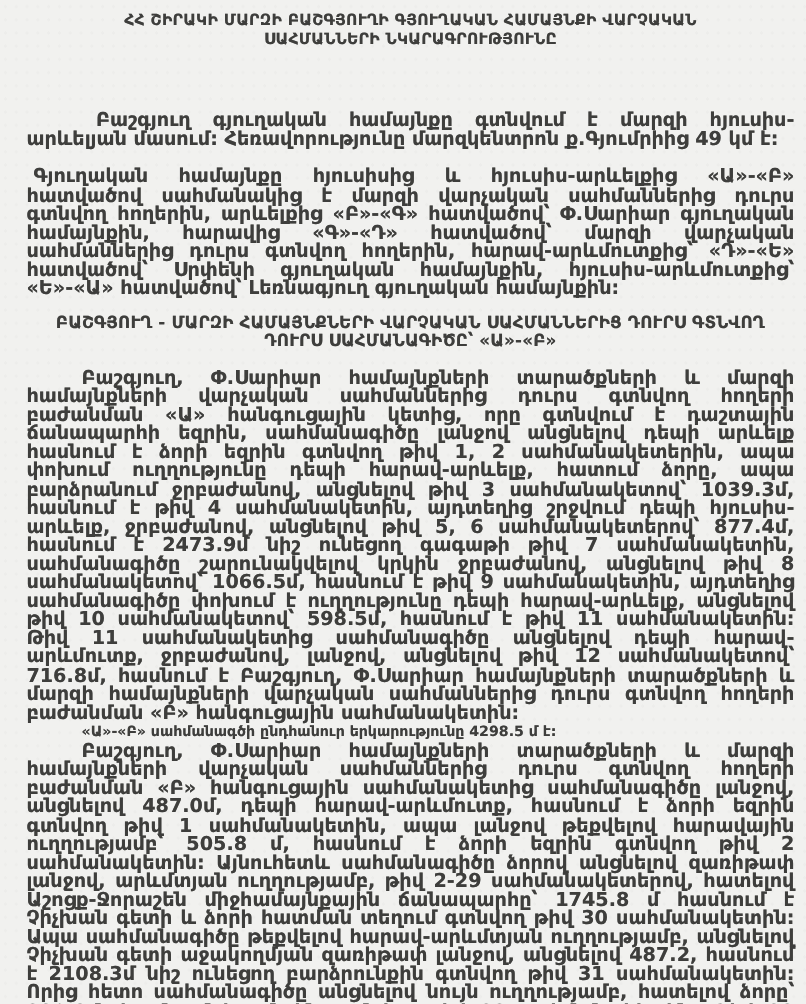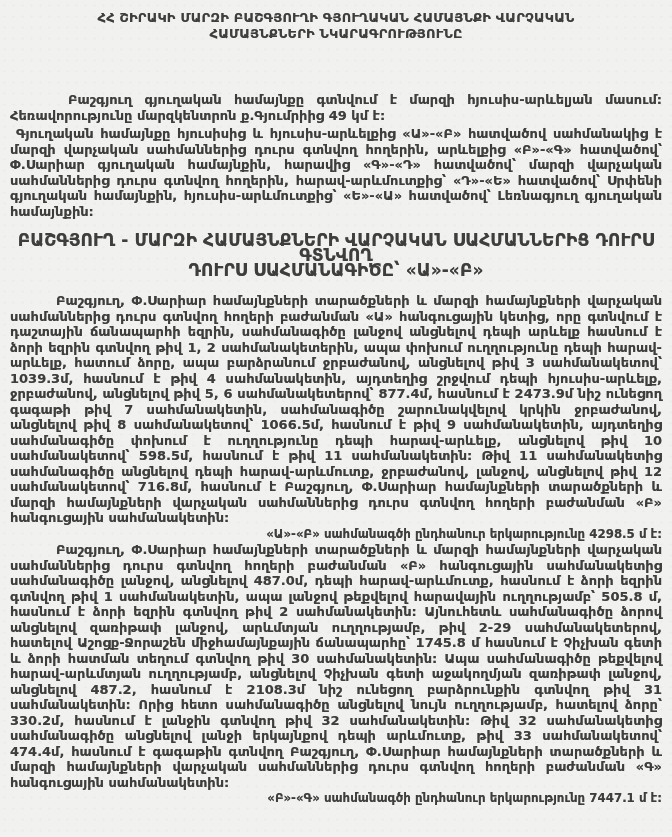--- a/index.html
+++ b/index.html
@@ -6,71 +6,71 @@
     margin: 0;
     padding: 0;
     background: #eaeae8;
   }
   .page {
     position: relative;
     width: 672px;
     height: 837px;
     margin: 0 auto;
     box-sizing: border-box;
-    padding: 8px 10px 6px 10px;
+    padding: 8px 10px 6px 22px;
     background-color: #f1f1ef;
     background-image: radial-gradient(rgba(60,60,58,0.025) 1px, transparent 1.2px);
     background-size: 9px 11px;
     color: #3e3e3c;
     font-family: "DejaVu Sans", sans-serif;
     font-weight: bold;
     overflow: hidden;
     text-shadow: 0 0 0.5px rgba(62,62,60,0.55);
   }
   .doc-title {
     margin-top: 2px;
     text-align: center;
     font-size: 13px;
     line-height: 16px;
     letter-spacing: 0.2px;
   }
   .body-text {
-    font-size: 13px;
+    font-size: 16px;
     line-height: 15.5px;
     text-align: justify;
     margin: 0;
   }
   .p-intro-1 { margin-top: 50px; text-indent: 58px; }
-  .p-intro-2 { margin-top: 3px; text-indent: 6px; }
+  .p-intro-2 { margin-top: 16px; text-indent: 6px; }
   .section-heading {
     text-align: center;
-    font-size: 17px;
+    font-size: 14px;
     line-height: 15px;
     margin: 14px 0 15px 0;
     letter-spacing: 0.1px;
   }
   .section-heading.second { margin: 20px 0 20px 0; }
   .p-section { text-indent: 46px; }
   .total-line {
     font-size: 11.8px;
     line-height: 15.5px;
-    text-align: right;
+    text-align: left;
     text-indent: 46px;
     margin: 0;
     margin-top: 1px;
   }
 </style>
 </head>
 <body>
 
 <div class="page">
 
   <div class="doc-title">
     <div>ՀՀ ՇԻՐԱԿԻ ՄԱՐԶԻ ԲԱՇԳՅՈՒՂԻ ԳՅՈՒՂԱԿԱՆ ՀԱՄԱՅՆՔԻ ՎԱՐՉԱԿԱՆ</div>
-    <div>ՀԱՄԱՅՆՔՆԵՐԻ ՆԿԱՐԱԳՐՈՒԹՅՈՒՆԸ</div>
+    <div>ՍԱՀՄԱՆՆԵՐԻ ՆԿԱՐԱԳՐՈՒԹՅՈՒՆԸ</div>
   </div>
 
   <p class="body-text p-intro-1">Բաշգյուղ գյուղական համայնքը գտնվում է մարզի հյուսիս-արևելյան մասում: Հեռավորությունը մարզկենտրոն ք.Գյումրիից 49 կմ է:</p>
 
   <p class="body-text p-intro-2">Գյուղական համայնքը հյուսիսից և հյուսիս-արևելքից «Ա»-«Բ» հատվածով սահմանակից է մարզի վարչական սահմաններից դուրս գտնվող հողերին, արևելքից «Բ»-«Գ» հատվածով՝ Փ.Սարիար գյուղական համայնքին, հարավից «Գ»-«Դ» հատվածով՝ մարզի վարչական սահմաններից դուրս գտնվող հողերին, հարավ-արևմուտքից՝ «Դ»-«Ե» հատվածով՝ Սրփենի գյուղական համայնքին, հյուսիս-արևմուտքից՝ «Ե»-«Ա» հատվածով՝ Լեռնագյուղ գյուղական համայնքին:</p>
 
   <div class="section-heading">
     <div>ԲԱՇԳՅՈՒՂ - ՄԱՐԶԻ ՀԱՄԱՅՆՔՆԵՐԻ ՎԱՐՉԱԿԱՆ ՍԱՀՄԱՆՆԵՐԻՑ ԴՈՒՐՍ ԳՏՆՎՈՂ</div>
     <div>ԴՈՒՐՍ ՍԱՀՄԱՆԱԳԻԾԸ՝ «Ա»-«Բ»</div>
   </div>

